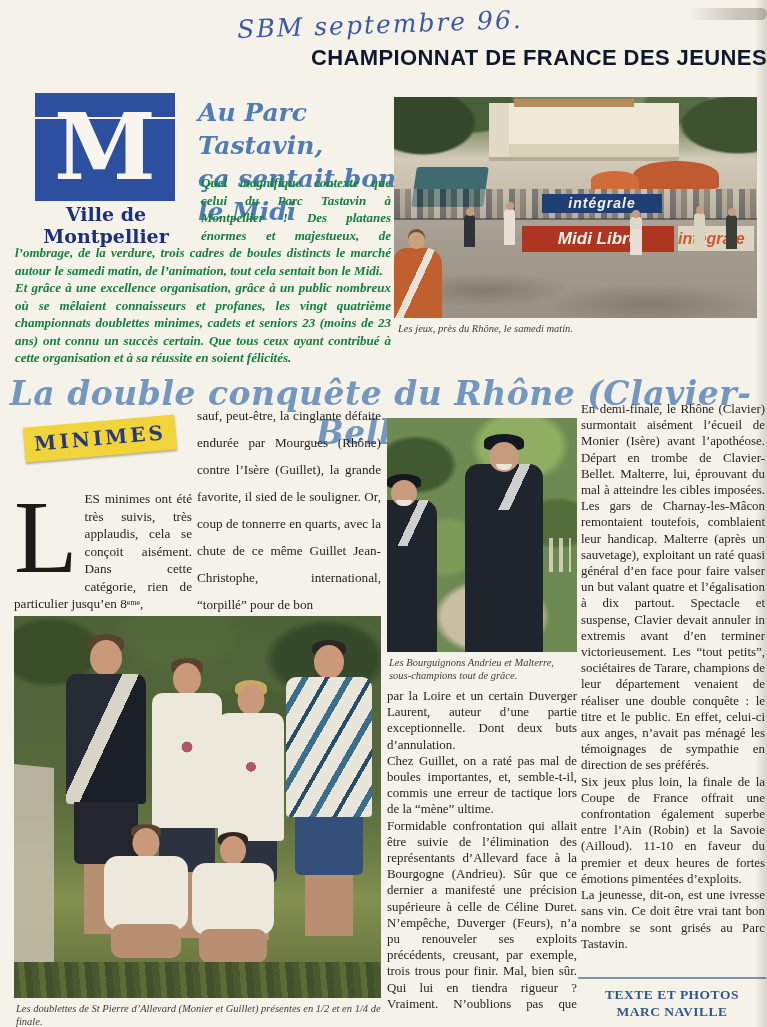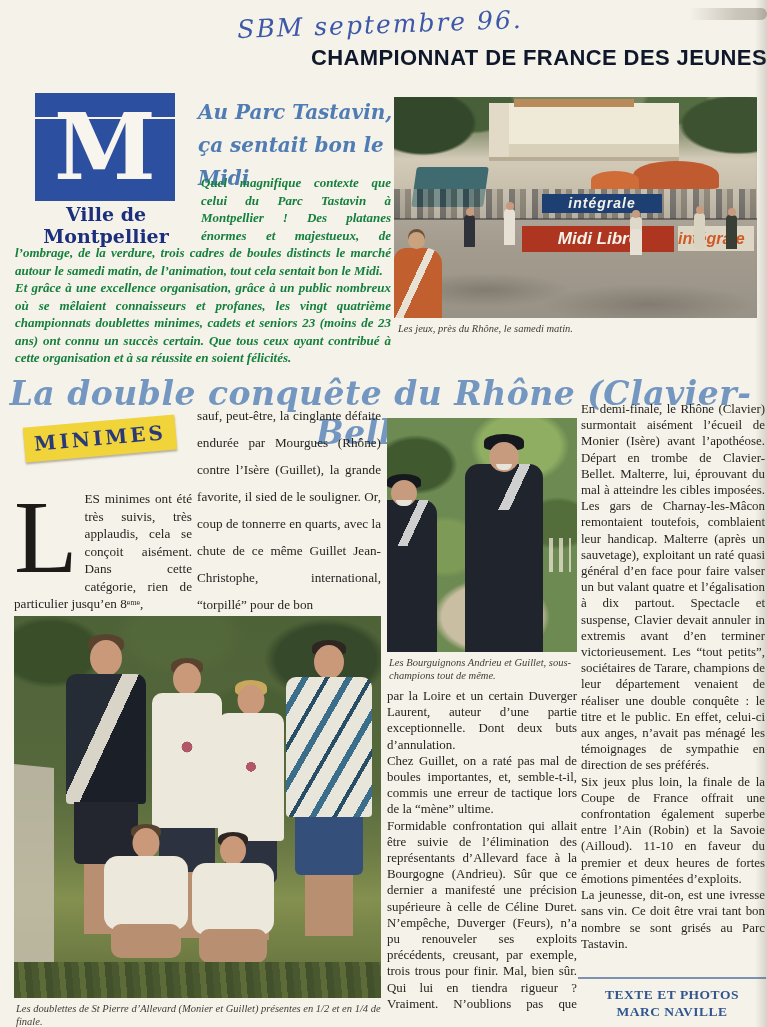--- a/index.html
+++ b/index.html
@@ -22,21 +22,21 @@
   .logo-box{left:35px;top:93px;width:140px;height:108px;background:#2c4fa0;}
   .logo-letter{position:absolute;left:0;right:0;top:2px;text-align:center;
           font-family:"DejaVu Serif", serif;font-weight:bold;font-size:92px;line-height:104px;
           color:#f7f5ee;}
   .logo-rule{position:absolute;left:0;right:0;top:24px;height:2px;background:#f7f5ee;}
   .logo-city{left:8px;top:203px;width:196px;text-align:center;
           font-family:"DejaVu Serif", serif;font-weight:bold;font-size:19px;color:#1b2f7c;}
   
   .script-head{left:198px;top:96px;width:200px;
           font-family:"DejaVu Serif", serif;font-style:italic;font-weight:bold;
-          font-size:20px;line-height:33px;color:#4f7cb4;}
+          font-size:25px;line-height:33px;color:#4f7cb4;}
   .intro{left:15px;top:174px;width:376px;text-align:justify;
           font-style:italic;font-weight:bold;font-size:13px;line-height:17.5px;
           color:#15803d;}
   .intro .logo-spacer{float:left;width:186px;height:70px;}
   .intro p{margin:0;}
   
   .headline{left:0;right:6px;top:346px;text-align:center;
           font-family:"DejaVu Serif", serif;font-style:italic;font-weight:bold;
           font-size:33px;color:#7397c1;letter-spacing:.5px;margin-top:28px;}
   .badge{left:24px;top:421px;width:152px;height:35px;background:#f1d33a;
@@ -218,21 +218,21 @@
       <div class="collar"></div>
       <div class="stripe"></div>
     </div>
     <div class="boy" style="left:78px;top:46px;width:78px;height:188px;">
       <div class="cap" style="top:-30px;width:40px;height:16px;"></div>
       <div class="head" style="top:-22px;width:30px;height:30px;"></div>
       <div class="collar"></div>
       <div class="stripe"></div>
     </div>
   </div>
-  <div class="abs caption mp-caption">Les Bourguignons Andrieu et Guillet, sous-champions tout de même.</div>
+  <div class="abs caption mp-caption">Les Bourguignons Andrieu et Malterre, sous-champions tout de grâce.</div>
 
   <div class="abs bodytext midcol">
     <p>par la Loire et un certain Duverger Laurent, auteur d’une partie exceptionnelle. Dont deux buts d’annulation.</p>
     <p>Chez Guillet, on a raté pas mal de boules importantes, et, semble-t-il, commis une erreur de tactique lors de la “mène” ultime.</p>
     <p>Formidable confrontation qui allait être suivie de l’élimination des représentants d’Allevard face à la Bourgogne (Andrieu). Sûr que ce dernier a manifesté une précision supérieure à celle de Céline Duret. N’empêche, Duverger (Feurs), n’a pu renouveler ses exploits précédents, creusant, par exemple, trois trous pour finir. Mal, bien sûr. Qui lui en tiendra rigueur ? Vraiment. N’oublions pas que Céline Duret est une débutante.</p>
   </div>
 
   <div class="abs bodytext col3">
     <p>En demi-finale, le Rhône (Clavier) surmontait aisément l’écueil de Monier (Isère) avant l’apothéose. Départ en trombe de Clavier-Bellet. Malterre, lui, éprouvant du mal à atteindre les cibles imposées. Les gars de Charnay-les-Mâcon remontaient toutefois, comblaient leur handicap. Malterre (après un sauvetage), exploitant un raté quasi général d’en face pour faire valser un but valant quatre et l’égalisation à dix partout. Spectacle et suspense, Clavier devait annuler in extremis avant d’en terminer victorieusement. Les “tout petits”, sociétaires de Tarare, champions de leur département venaient de réaliser une double conquête : le titre et le public. En effet, celui-ci aux anges, n’avait pas ménagé les témoignages de sympathie en direction de ses préférés.</p>
     <p>Six jeux plus loin, la finale de la Coupe de France offrait une confrontation également superbe entre l’Ain (Robin) et la Savoie (Ailloud). 11-10 en faveur du premier et deux heures de fortes émotions pimentées d’exploits.</p>

